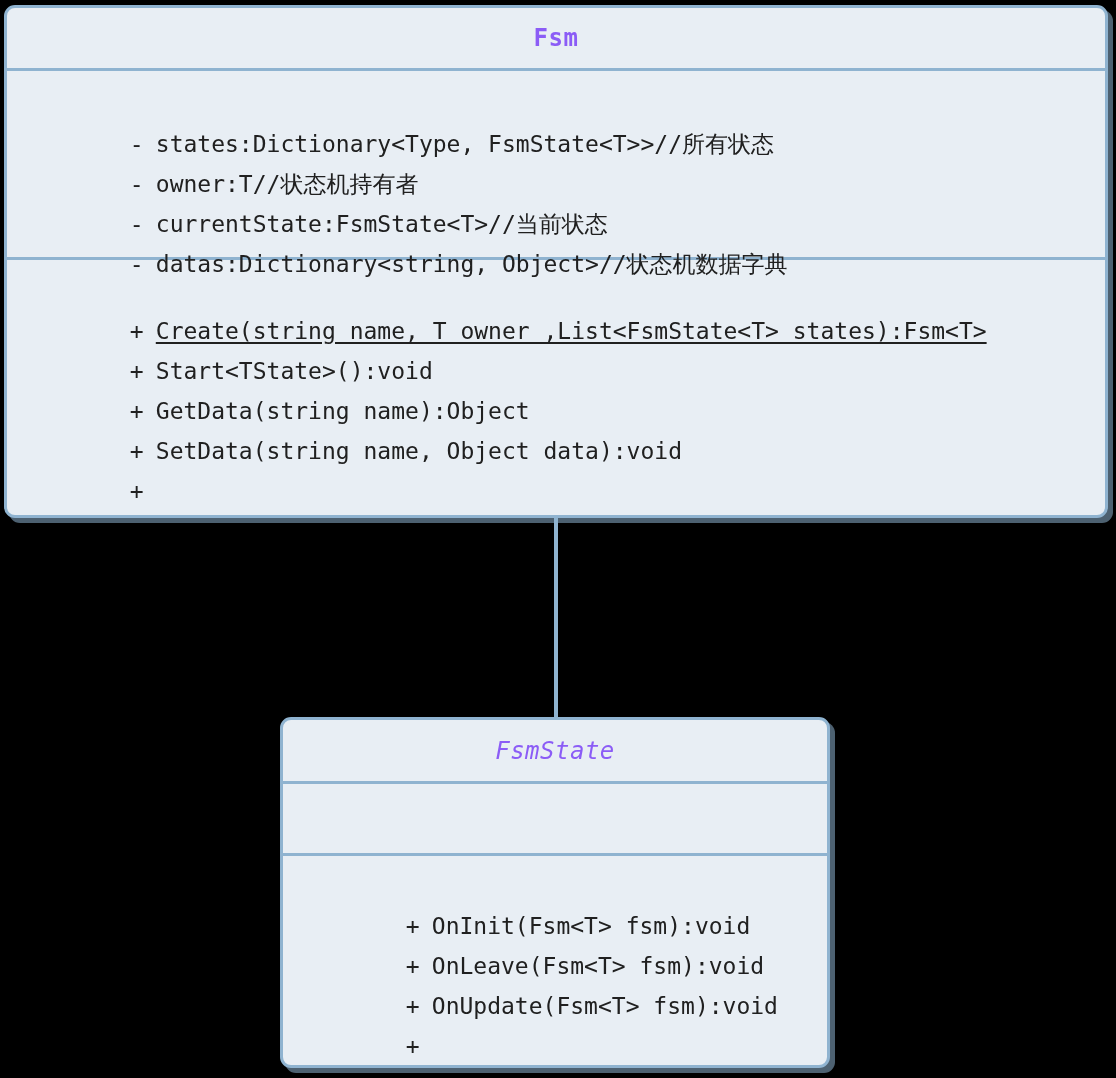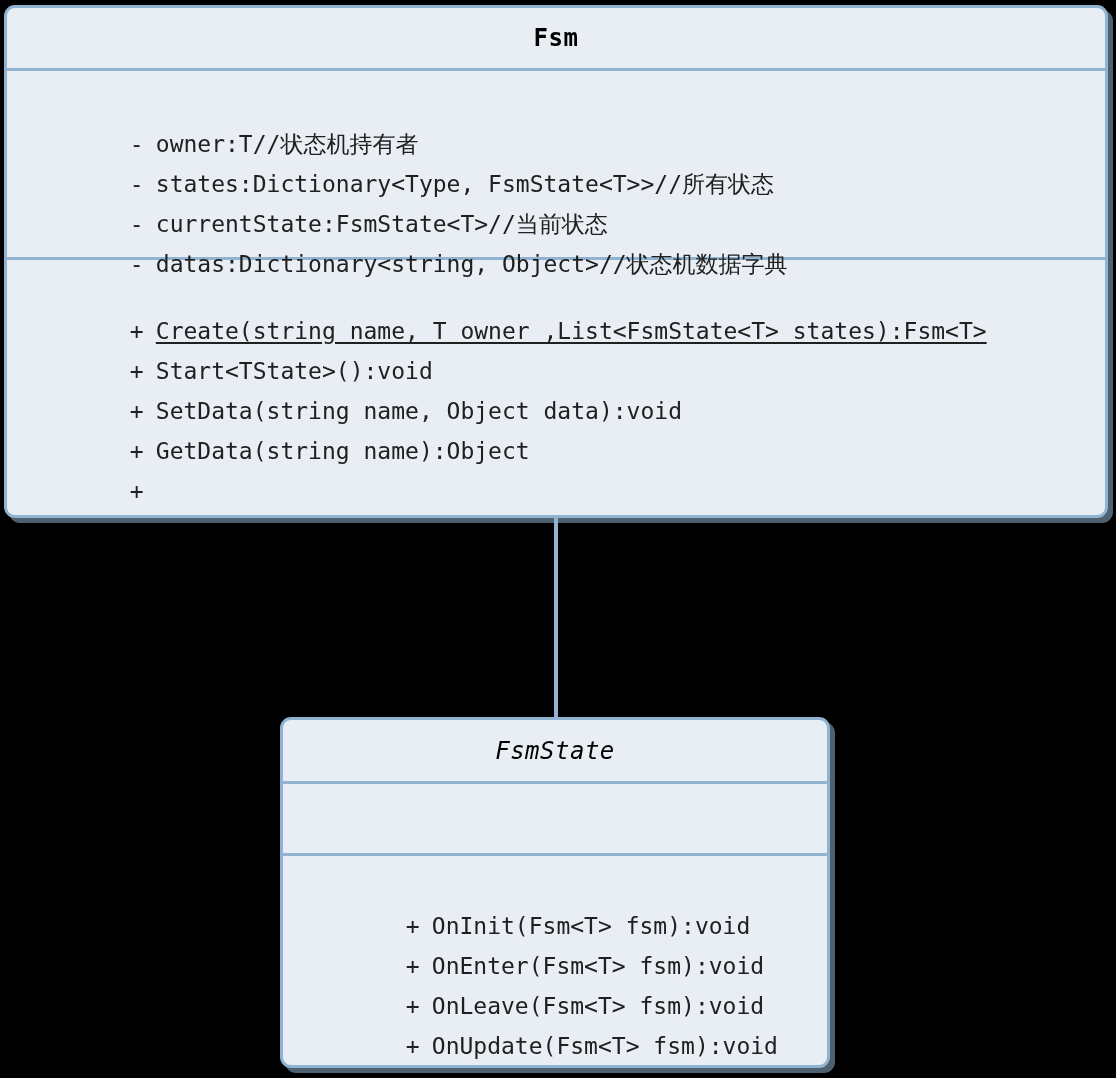--- a/index.html
+++ b/index.html
@@ -38,21 +38,21 @@
     border: 3px solid #8fb3d0;
     border-radius: 11px;
     box-shadow: 5px 5px 0 0 rgba(140, 176, 206, 0.55);
     overflow: hidden;
   }
 
   .class-title {
     box-sizing: border-box;
     width: 100%;
     text-align: center;
-    color: #000000;
+    color: #8b5cf6;
     font-size: 24px;
     line-height: 1.0;
     letter-spacing: 0.5px;
     display: flex;
     align-items: center;
     justify-content: center;
   }
   .class-title.bold  { font-weight: bold; }
   .class-title.italic{ font-style: italic; font-weight: normal; border-radius: 20px; }
 
@@ -121,47 +121,47 @@
   <div class="connector" style="left:554px; top:518px; width:4px; height:201px;"></div>
 
   <div class="uml-class" id="class-fsm">
 
     <div class="class-title bold">Fsm</div>
 
     <div class="divider"></div>
 
     <div class="compartment attrs">
       <div class="member">
-        <span class="vis">-</span><span class="sig">owner:T//状态机持有者</span>
+        <span class="vis">-</span><span class="sig">states:Dictionary&lt;Type, FsmState&lt;T&gt;&gt;//所有状态</span>
       </div>
       <div class="member">
-        <span class="vis">-</span><span class="sig">states:Dictionary&lt;Type, FsmState&lt;T&gt;&gt;//所有状态</span>
+        <span class="vis">-</span><span class="sig">owner:T//状态机持有者</span>
       </div>
       <div class="member">
         <span class="vis">-</span><span class="sig">currentState:FsmState&lt;T&gt;//当前状态</span>
       </div>
       <div class="member">
         <span class="vis">-</span><span class="sig">datas:Dictionary&lt;string, Object&gt;//状态机数据字典</span>
       </div>
     </div>
 
     <div class="divider"></div>
 
     <div class="compartment methods">
       <div class="member">
         <span class="vis">+</span><span class="sig underline">Create(string name, T owner ,List&lt;FsmState&lt;T&gt; states):Fsm&lt;T&gt;</span>
       </div>
       <div class="member">
         <span class="vis">+</span><span class="sig">Start&lt;TState&gt;():void</span>
       </div>
       <div class="member">
-        <span class="vis">+</span><span class="sig">SetData(string name, Object data):void</span>
+        <span class="vis">+</span><span class="sig">GetData(string name):Object</span>
       </div>
       <div class="member">
-        <span class="vis">+</span><span class="sig">GetData(string name):Object</span>
+        <span class="vis">+</span><span class="sig">SetData(string name, Object data):void</span>
       </div>
       <div class="member">
         <span class="vis">+</span>
       </div>
     </div>
   </div>
 
   <div class="uml-class" id="class-fsmstate">
 
     <div class="class-title italic">FsmState</div>
@@ -170,23 +170,20 @@
 
     <div class="compartment empty"></div>
 
     <div class="divider"></div>
 
     <div class="compartment methods">
       <div class="member">
         <span class="vis">+</span><span class="sig">OnInit(Fsm&lt;T&gt; fsm):void</span>
       </div>
       <div class="member">
-        <span class="vis">+</span><span class="sig">OnEnter(Fsm&lt;T&gt; fsm):void</span>
-      </div>
-      <div class="member">
         <span class="vis">+</span><span class="sig">OnLeave(Fsm&lt;T&gt; fsm):void</span>
       </div>
       <div class="member">
         <span class="vis">+</span><span class="sig">OnUpdate(Fsm&lt;T&gt; fsm):void</span>
       </div>
       <div class="member">
         <span class="vis">+</span>
       </div>
     </div>
   </div>

